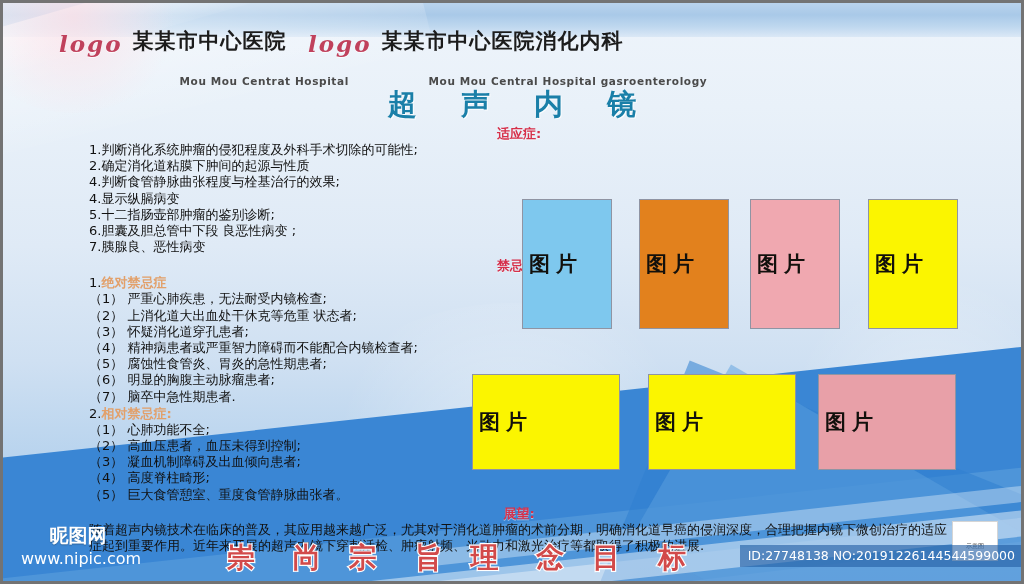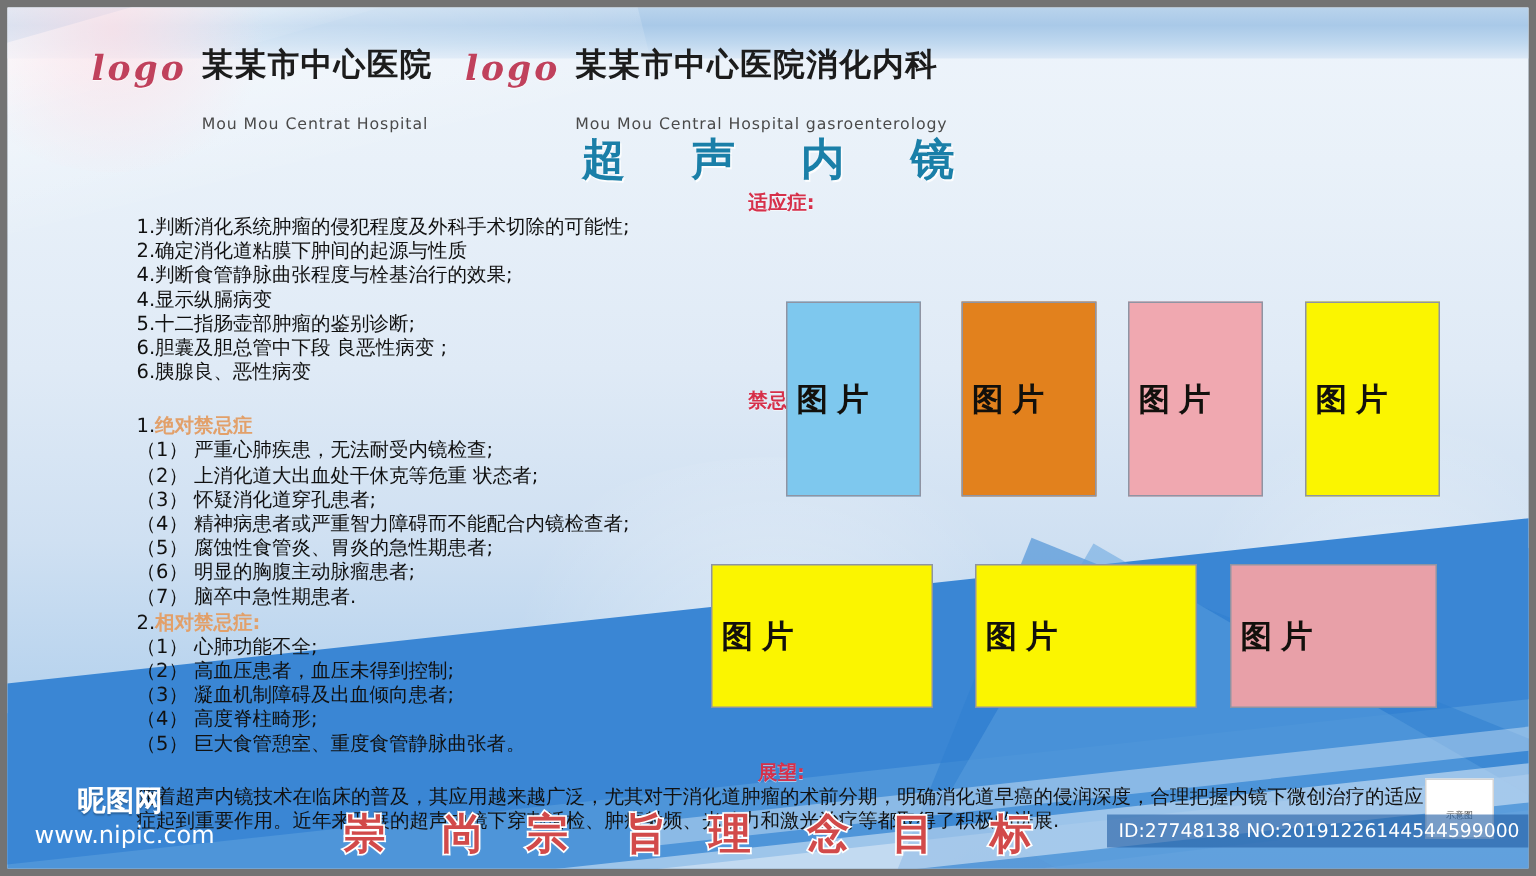--- a/index.html
+++ b/index.html
@@ -3,21 +3,21 @@
 <meta charset="utf-8">
 <style>
   html,body{margin:0;padding:0;}
   body{
     width:1024px;height:584px;overflow:hidden;
     font-family:"DejaVu Sans","Liberation Sans",sans-serif;
     background:#cfe0f0;
   }
   #poster{
     position:relative;width:1024px;height:584px;overflow:hidden;
-    box-sizing:border-box;border:5px solid #737373;
+    box-sizing:border-box;border:3px solid #737373;
   }
   
   .bg-base{
     position:absolute;inset:0;
     background:linear-gradient(180deg,#eef4fb 0%,#e9f1f9 18%,#dfeaf6 42%,#cfe0f2 62%,#b9d4ee 78%,#a9cbec 100%);
   }
   .bg-topband{
     position:absolute;left:0;top:0;width:100%;height:34px;
     background:linear-gradient(180deg,#b9d3ec 0%,#a9c9e8 35%,#bfd8ef 70%,#dbe8f6 100%);
   }
@@ -64,22 +64,23 @@
     color:#c0415c;
     text-shadow:0 1px 0 rgba(255,255,255,.7);
     padding-right:10px;line-height:30px;
   }
   .logo-txt{display:flex;flex-direction:column;gap:19px;}
   .logo-cn{
     font-size:21px;font-weight:700;color:#1c1c1c;letter-spacing:1px;line-height:25px;
     font-family:"DejaVu Sans","Liberation Sans",sans-serif;
   }
   .logo-en{
-    font-size:10.5px;font-weight:400;color:#4a4a4a;letter-spacing:.6px;line-height:14px;
+    font-size:10.5px;font-weight:700;color:#4a4a4a;letter-spacing:.6px;line-height:14px;
     margin-top:1px;
+    margin-left:47px;
   }
   
   .main-title{
     position:absolute;left:0;top:82px;width:100%;text-align:center;
     font-size:29px;font-weight:700;letter-spacing:17px;
     color:#1a7fa8;
     text-shadow:1px 1px 0 rgba(255,255,255,.85);
     text-indent:17px;
   }
   
@@ -195,21 +196,21 @@
   <div class="content">
 
     <div class="sec-head">适应症:</div>
     <ul class="list">
       <li>1.判断消化系统肿瘤的侵犯程度及外科手术切除的可能性;</li>
       <li>2.确定消化道粘膜下肿间的起源与性质</li>
       <li>4.判断食管静脉曲张程度与栓基治行的效果;</li>
       <li>4.显示纵膈病变</li>
       <li>5.十二指肠壶部肿瘤的鉴别诊断;</li>
       <li>6.胆囊及胆总管中下段 良恶性病变 ;</li>
-      <li>6.胰腺良、恶性病变</li>
+      <li>7.胰腺良、恶性病变</li>
     </ul>
 
     <div class="sec-head">禁忌症:</div>
 
     <div class="sub-head"><span class="num">1.</span><span>绝对禁忌症</span></div>
     <ul class="list indent">
       <li>（1） 严重心肺疾患，无法耐受内镜检查;</li>
       <li>（2） 上消化道大出血处干休克等危重 状态者;</li>
       <li>（3） 怀疑消化道穿孔患者;</li>
       <li>（4） 精神病患者或严重智力障碍而不能配合内镜检查者;</li>

